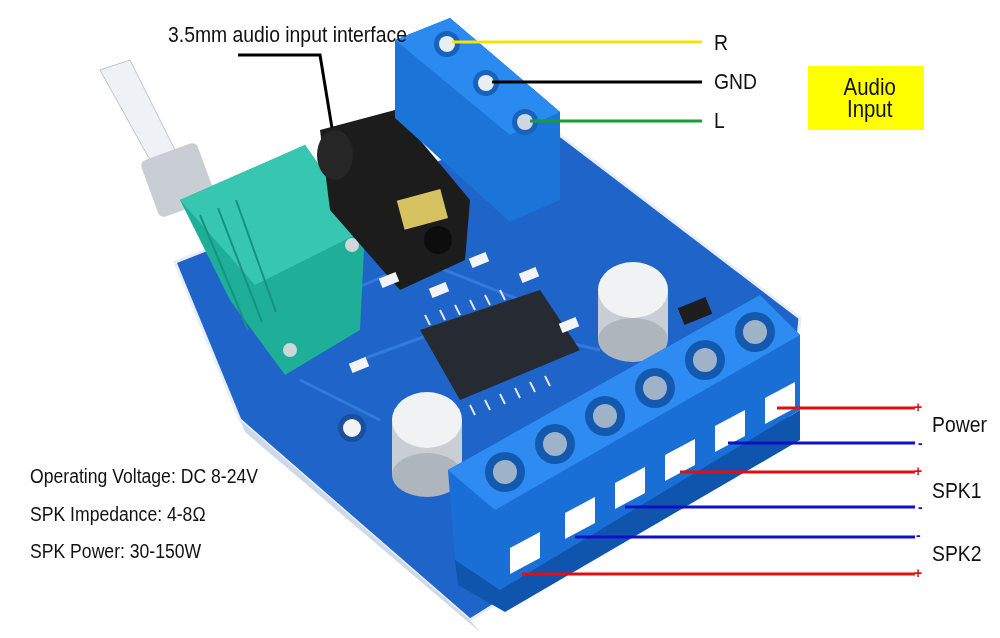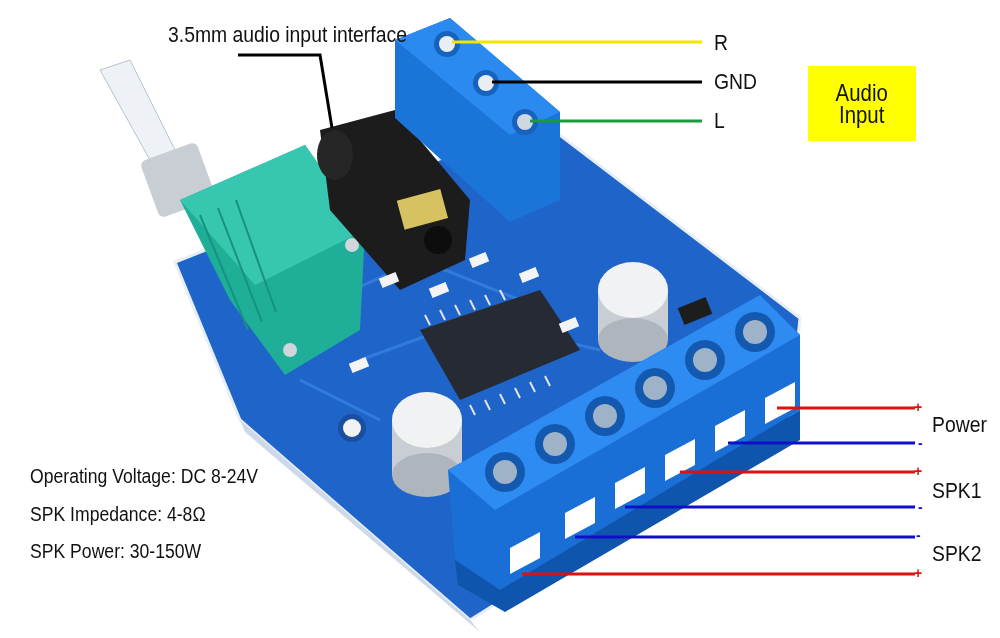--- a/index.html
+++ b/index.html
@@ -1,21 +1,21 @@
 <!DOCTYPE html>
 <html><head>
 <meta charset="utf-8">
 <style>
   html, body { margin:0; padding:0; background:#ffffff; }
   body { width:1000px; height:638px; position:relative; overflow:hidden; font-family:"Liberation Sans", sans-serif; }
   .label { position:absolute; color:#111; font-family:"Liberation Sans", sans-serif; white-space:nowrap; transform:scaleX(0.88); transform-origin:left center; }
   .title-label { left:168px; top:22px; font-size:22px; }
   .pin-label { font-size:22px; }
   .spec { left:30px; font-size:20px; }
-  .badge { position:absolute; left:808px; top:66px; width:108px; height:75px; background:#ffff00; display:flex; flex-direction:column; align-items:center; justify-content:center; line-height:22px; font-size:24px; color:#111; }
+  .badge { position:absolute; left:808px; top:66px; width:108px; height:64px; background:#ffff00; display:flex; flex-direction:column; align-items:center; justify-content:center; line-height:22px; font-size:24px; color:#111;padding-left:8px; }
   .badge span { display:block; transform:scaleX(0.85); }
   .sign { position:absolute; font-size:14px; font-weight:bold; line-height:14px; }
   svg.board { position:absolute; left:0; top:0; }
 </style>
 </head>
 <body>
 
 <svg class="board" width="1000" height="638" viewBox="0 0 1000 638">
 
   <polygon points="175,262 540,120 800,318 790,420 470,620 240,420" fill="#1f64c8" stroke="#e8eef8" stroke-width="3"></polygon>

